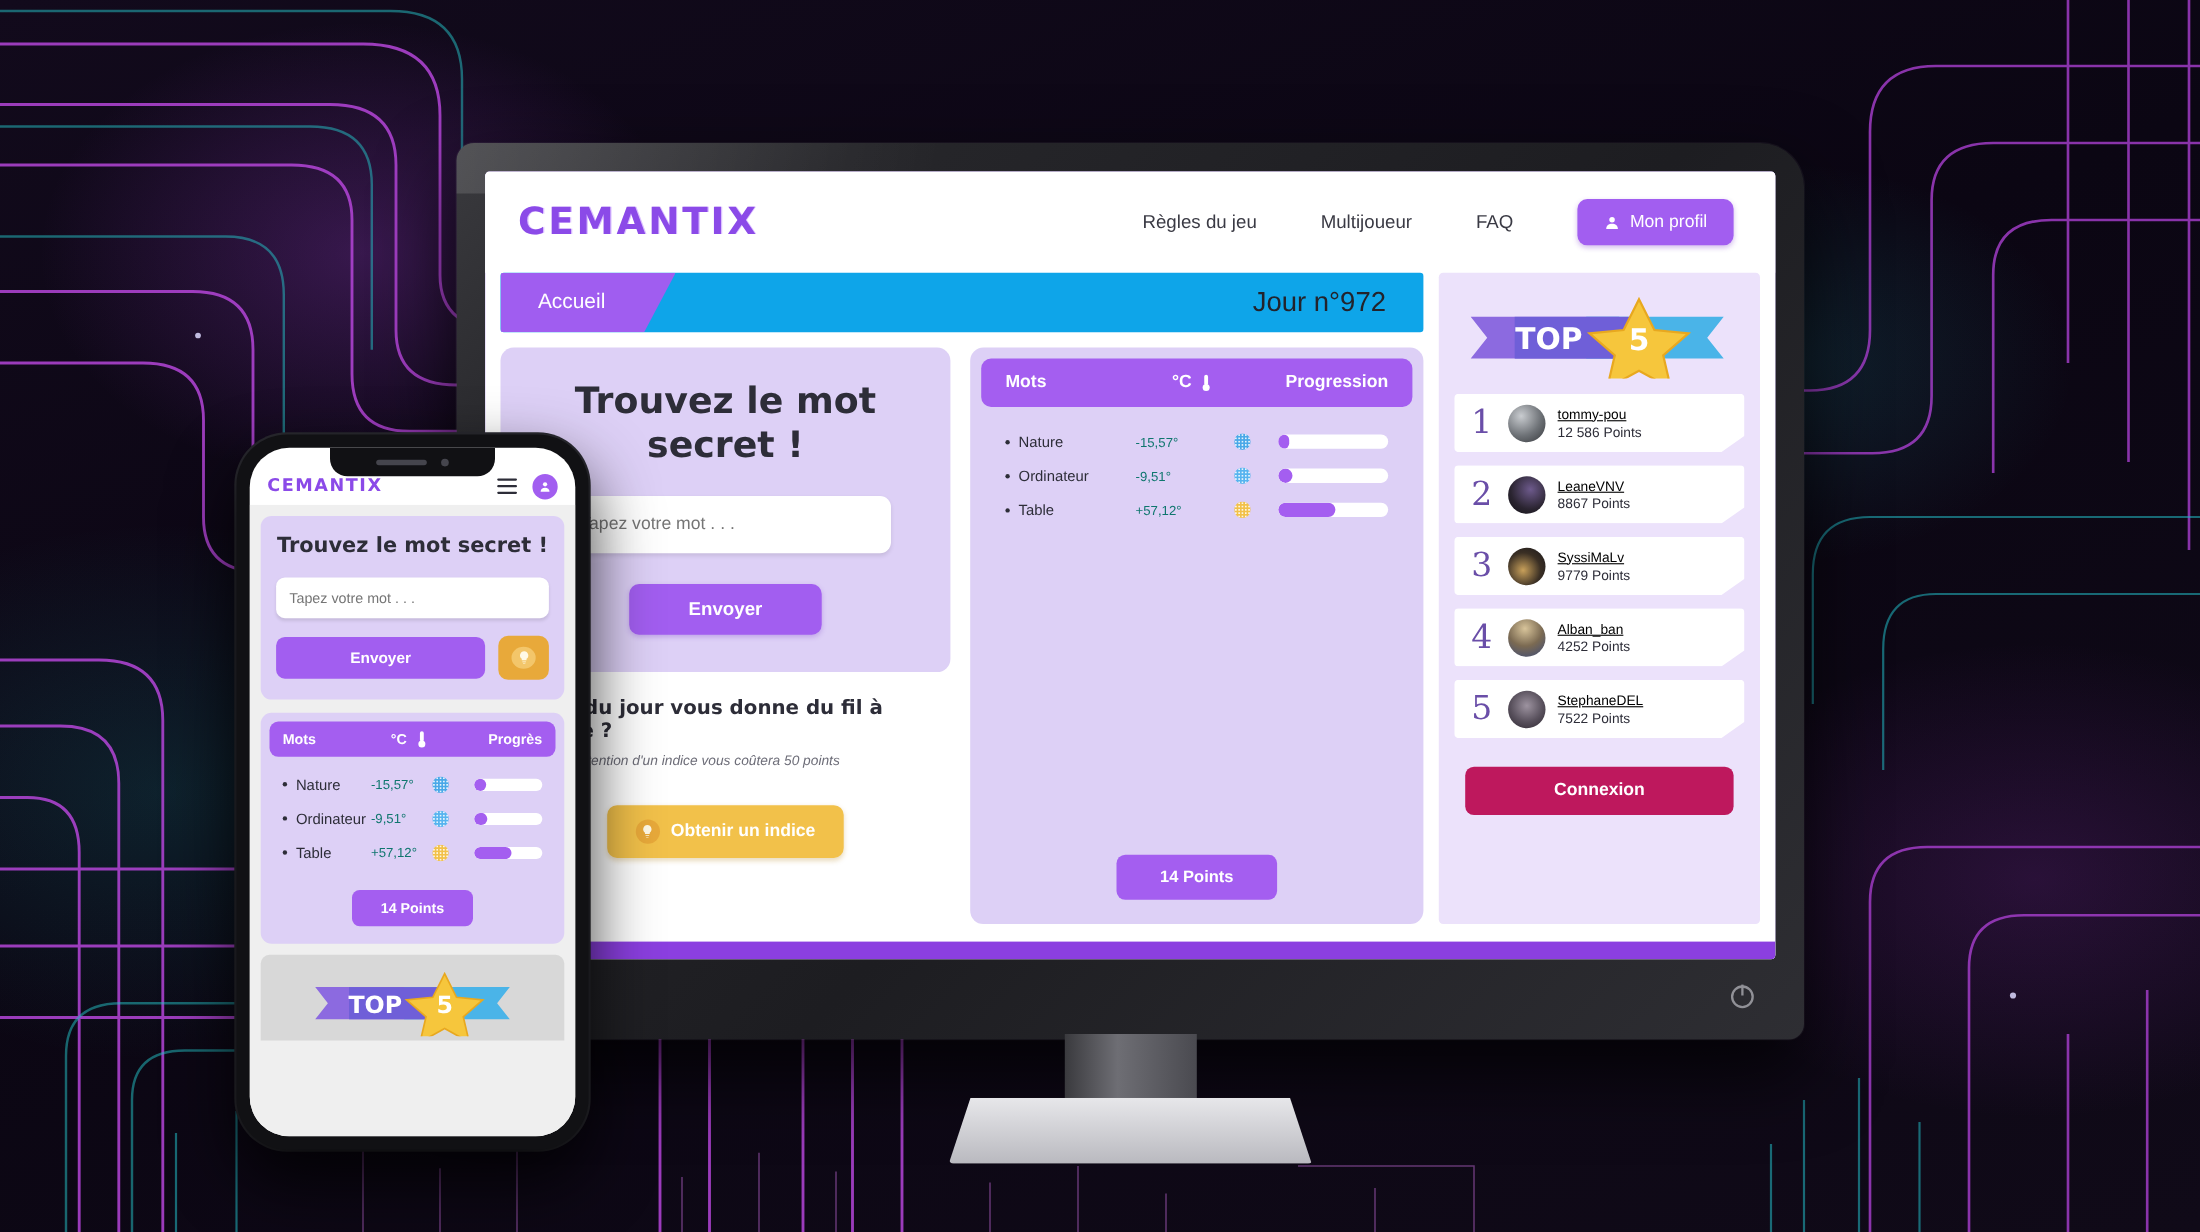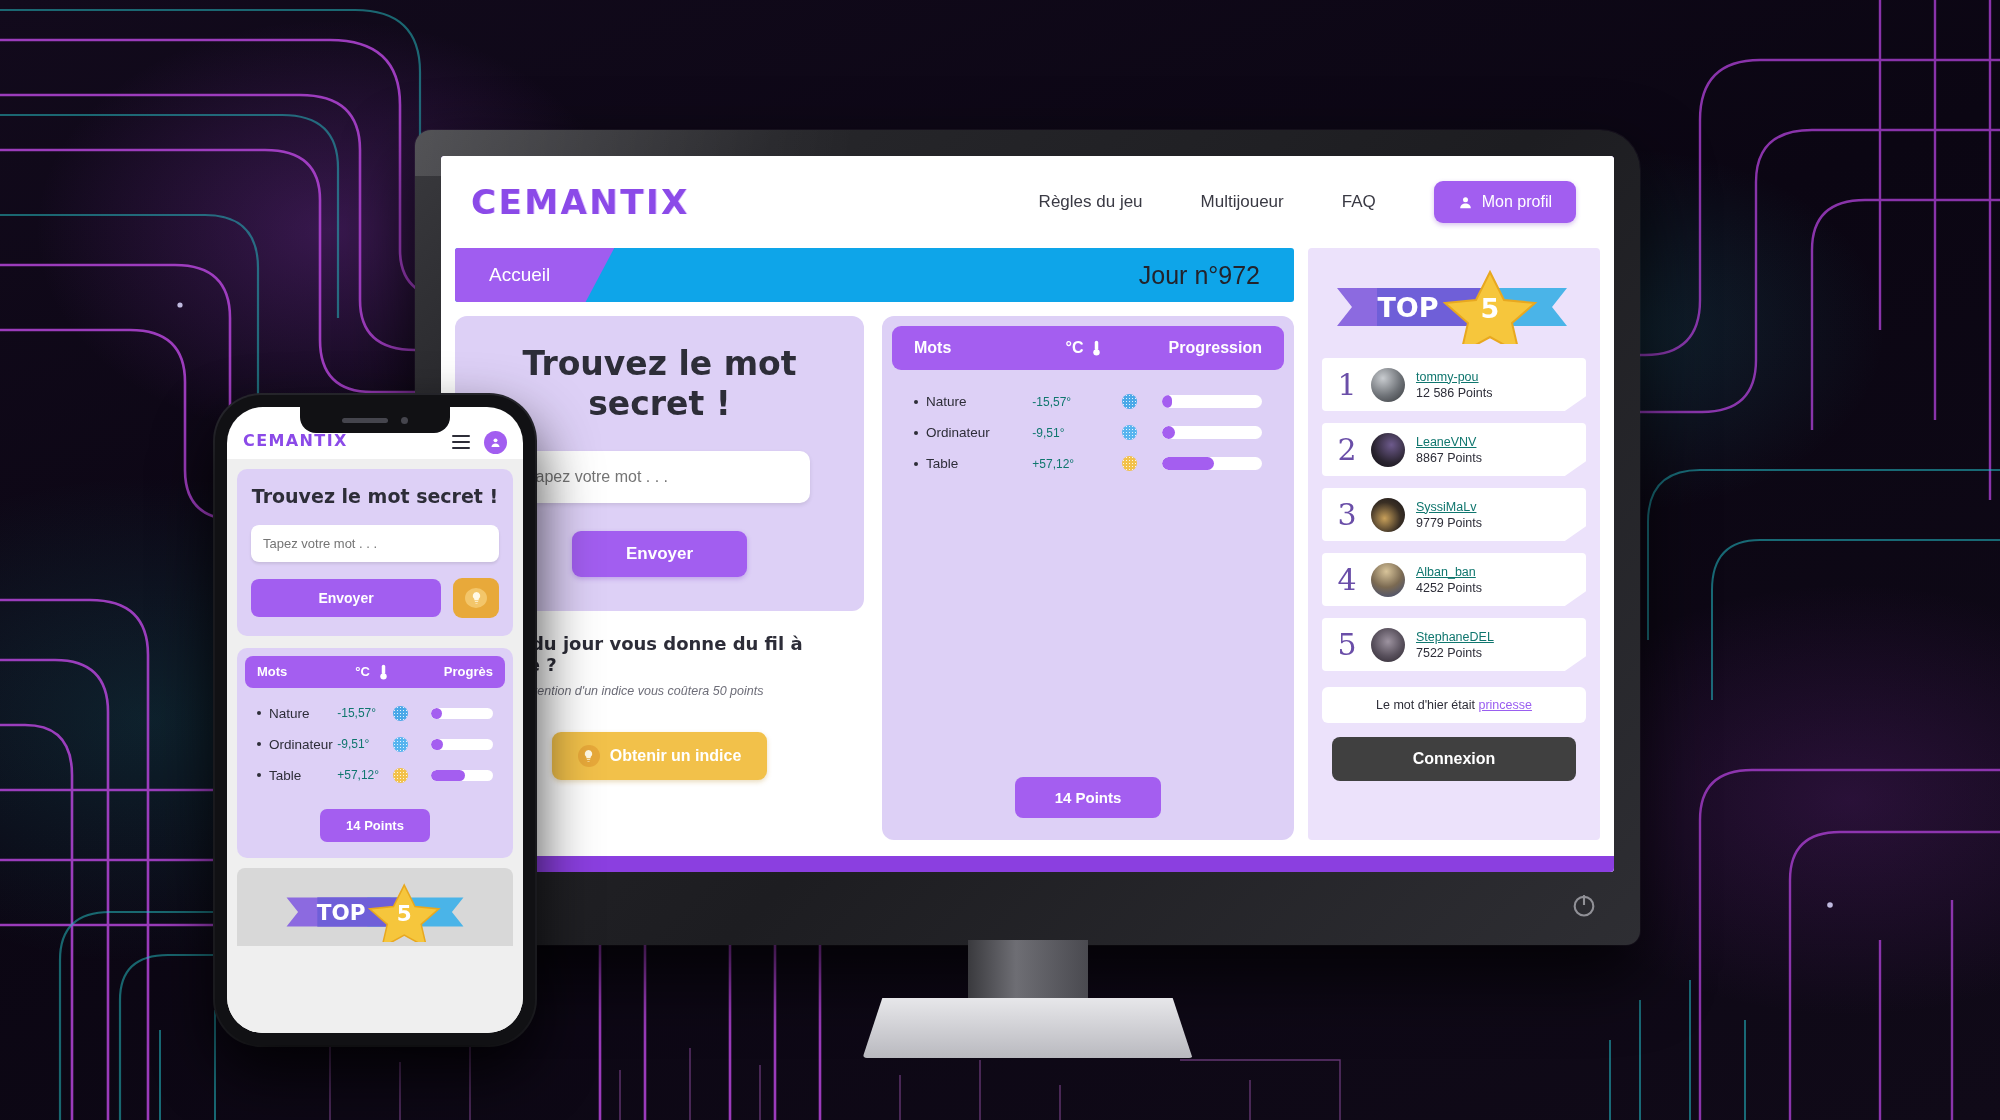--- a/index.html
+++ b/index.html
@@ -186,29 +186,29 @@
   .lb-row{
     background:#fff; border-radius:4px; margin-bottom:12px;
     display:flex; align-items:center; gap:11px; padding: 9px 12px;
     clip-path: polygon(0 0, 100% 0, 100% 72%, 92% 100%, 0 100%);
   }
   .lb-rank{ font-size:30px; color:#6a4ea8; width:26px; text-align:center;
             font-family:"DejaVu Serif", serif; font-weight:400;}
   .lb-av{ width:34px;height:34px;border-radius:50%; flex:0 0 34px;
           background:#55555e; background-size:cover; }
   .lb-txt{display:flex;flex-direction:column;gap:2px;min-width:0;}
-  .lb-name{ font-size:12.5px; color:#0f766e; text-decoration:underline; white-space:nowrap; }
+  .lb-name{ font-size:12.5px; color:#000000; text-decoration:underline; white-space:nowrap; }
   .lb-pts{ font-size:12.5px; color:#2d2d38; }
   .lb-word{
     background:#fff; border-radius:6px; padding: 11px 8px; text-align:center;
     font-size:12.5px; color:#2d2d38; margin-top: 4px;
   }
   .lb-word b{ color:#9a5ef0; text-decoration:underline; font-weight:400; }
   .btn-connexion{
-    margin: 14px 10px 4px; background:#404040; color:#fff; border:none;
+    margin: 14px 10px 4px; background:#be185d; color:#fff; border:none;
     padding: 13px 0; border-radius:8px; font-size:16px; font-weight:700;
     font-family:inherit; cursor:pointer;
   }
   .site-footbar{ height:16px; background:#8b3fe0; }
 
   
   #phone{
     position:absolute; left: 215px; top: 395px;
     width: 320px; height: 650px;
     background:#111114;
@@ -506,23 +506,20 @@
           </div>
           <div class="lb-row">
             <div class="lb-rank">5</div>
             <div class="lb-av" style="background:radial-gradient(circle at 50% 40%,#9d93a0,#58505c 55%,#2c262f)"></div>
             <div class="lb-txt">
               <span class="lb-name">StephaneDEL</span>
               <span class="lb-pts">7522 Points</span>
             </div>
           </div>
 
-          <div class="lb-word">
-            <span>Le mot d'hier était </span><b>princesse</b>
-          </div>
 
           <button class="btn-connexion">Connexion</button>
         </div>
       </div>
 
       <div class="site-footbar"></div>
     </div>
   </div>
 
   <div class="mon-neck"></div>

